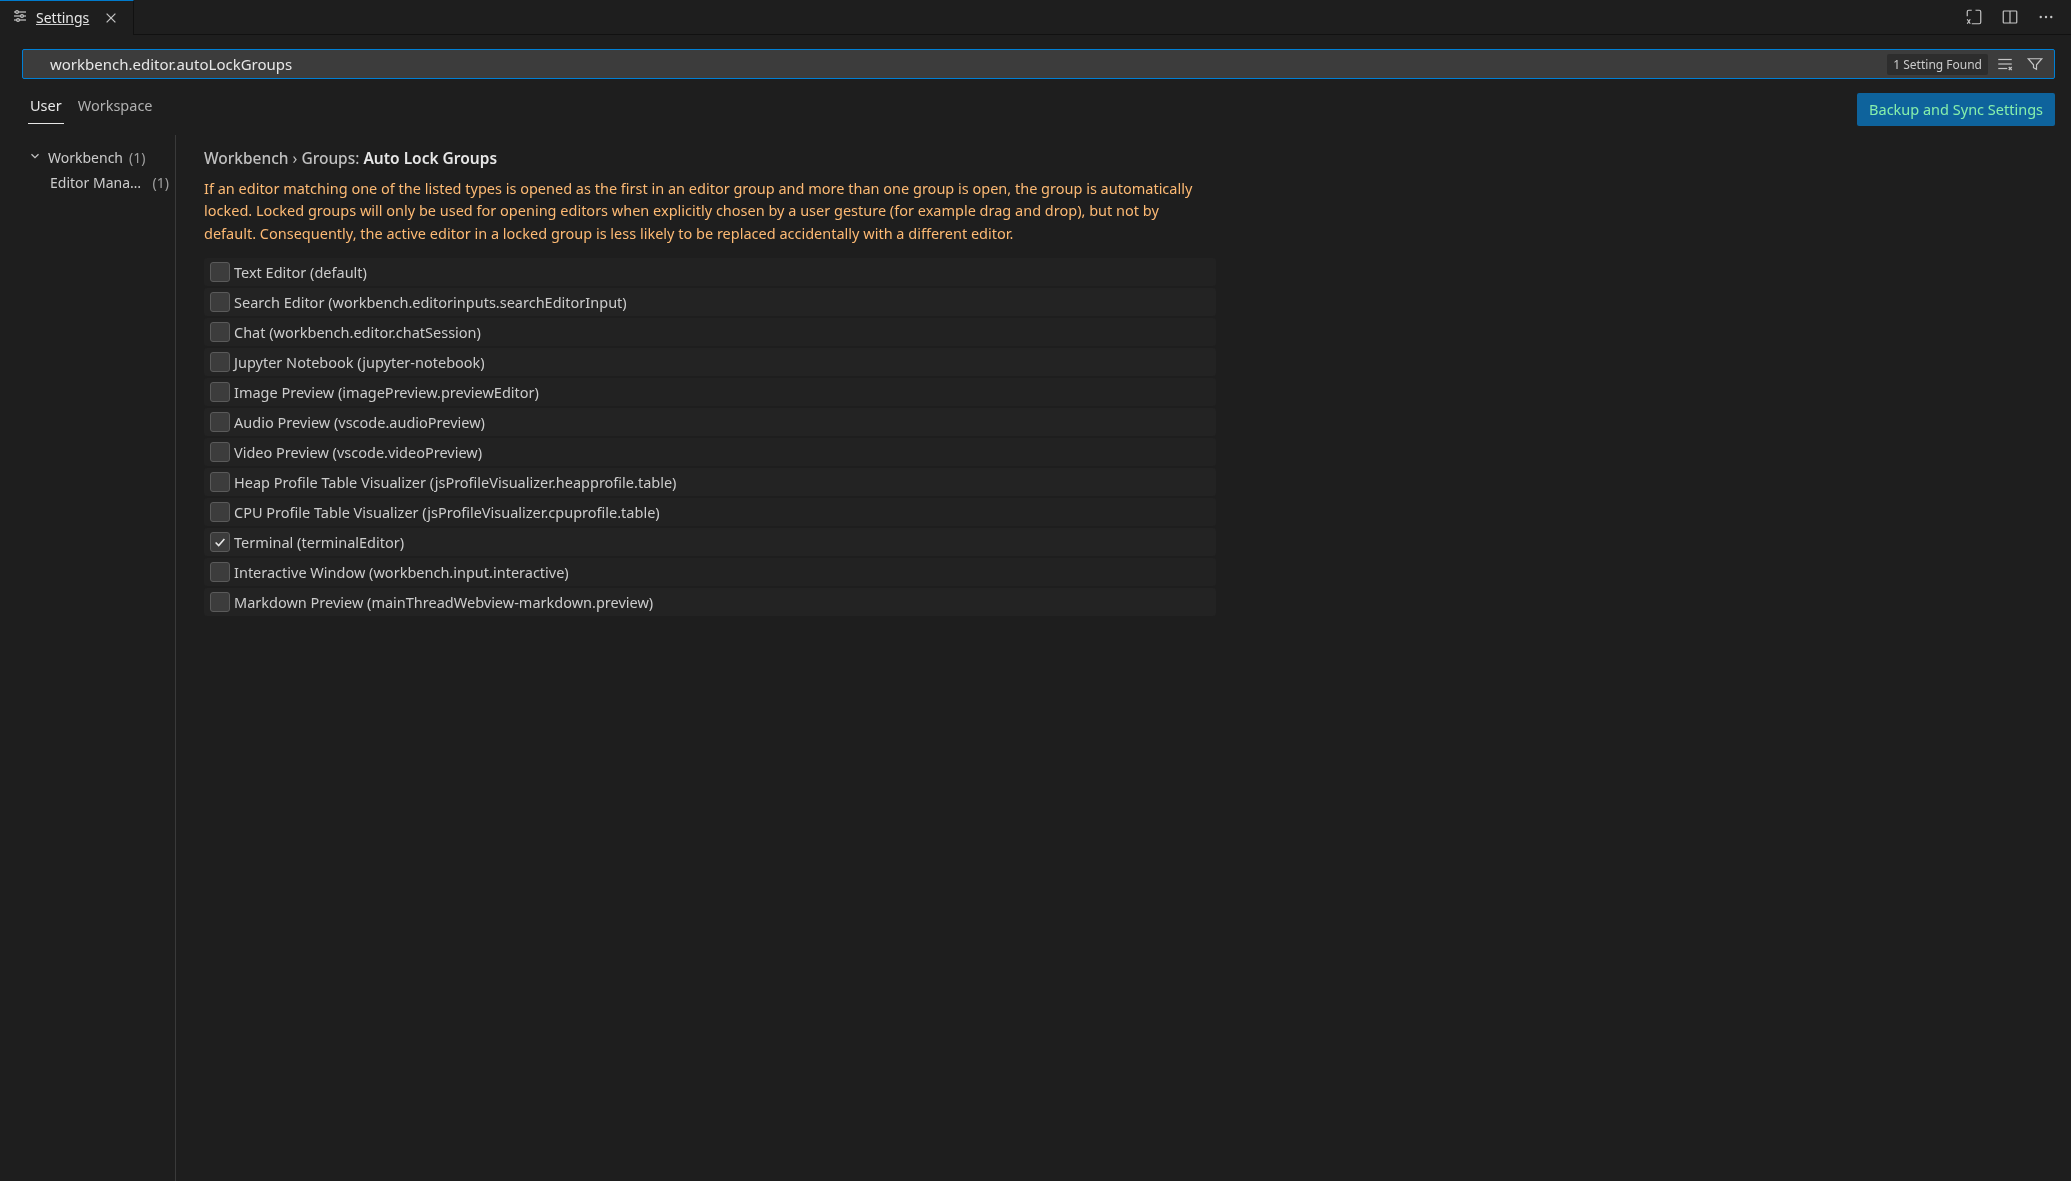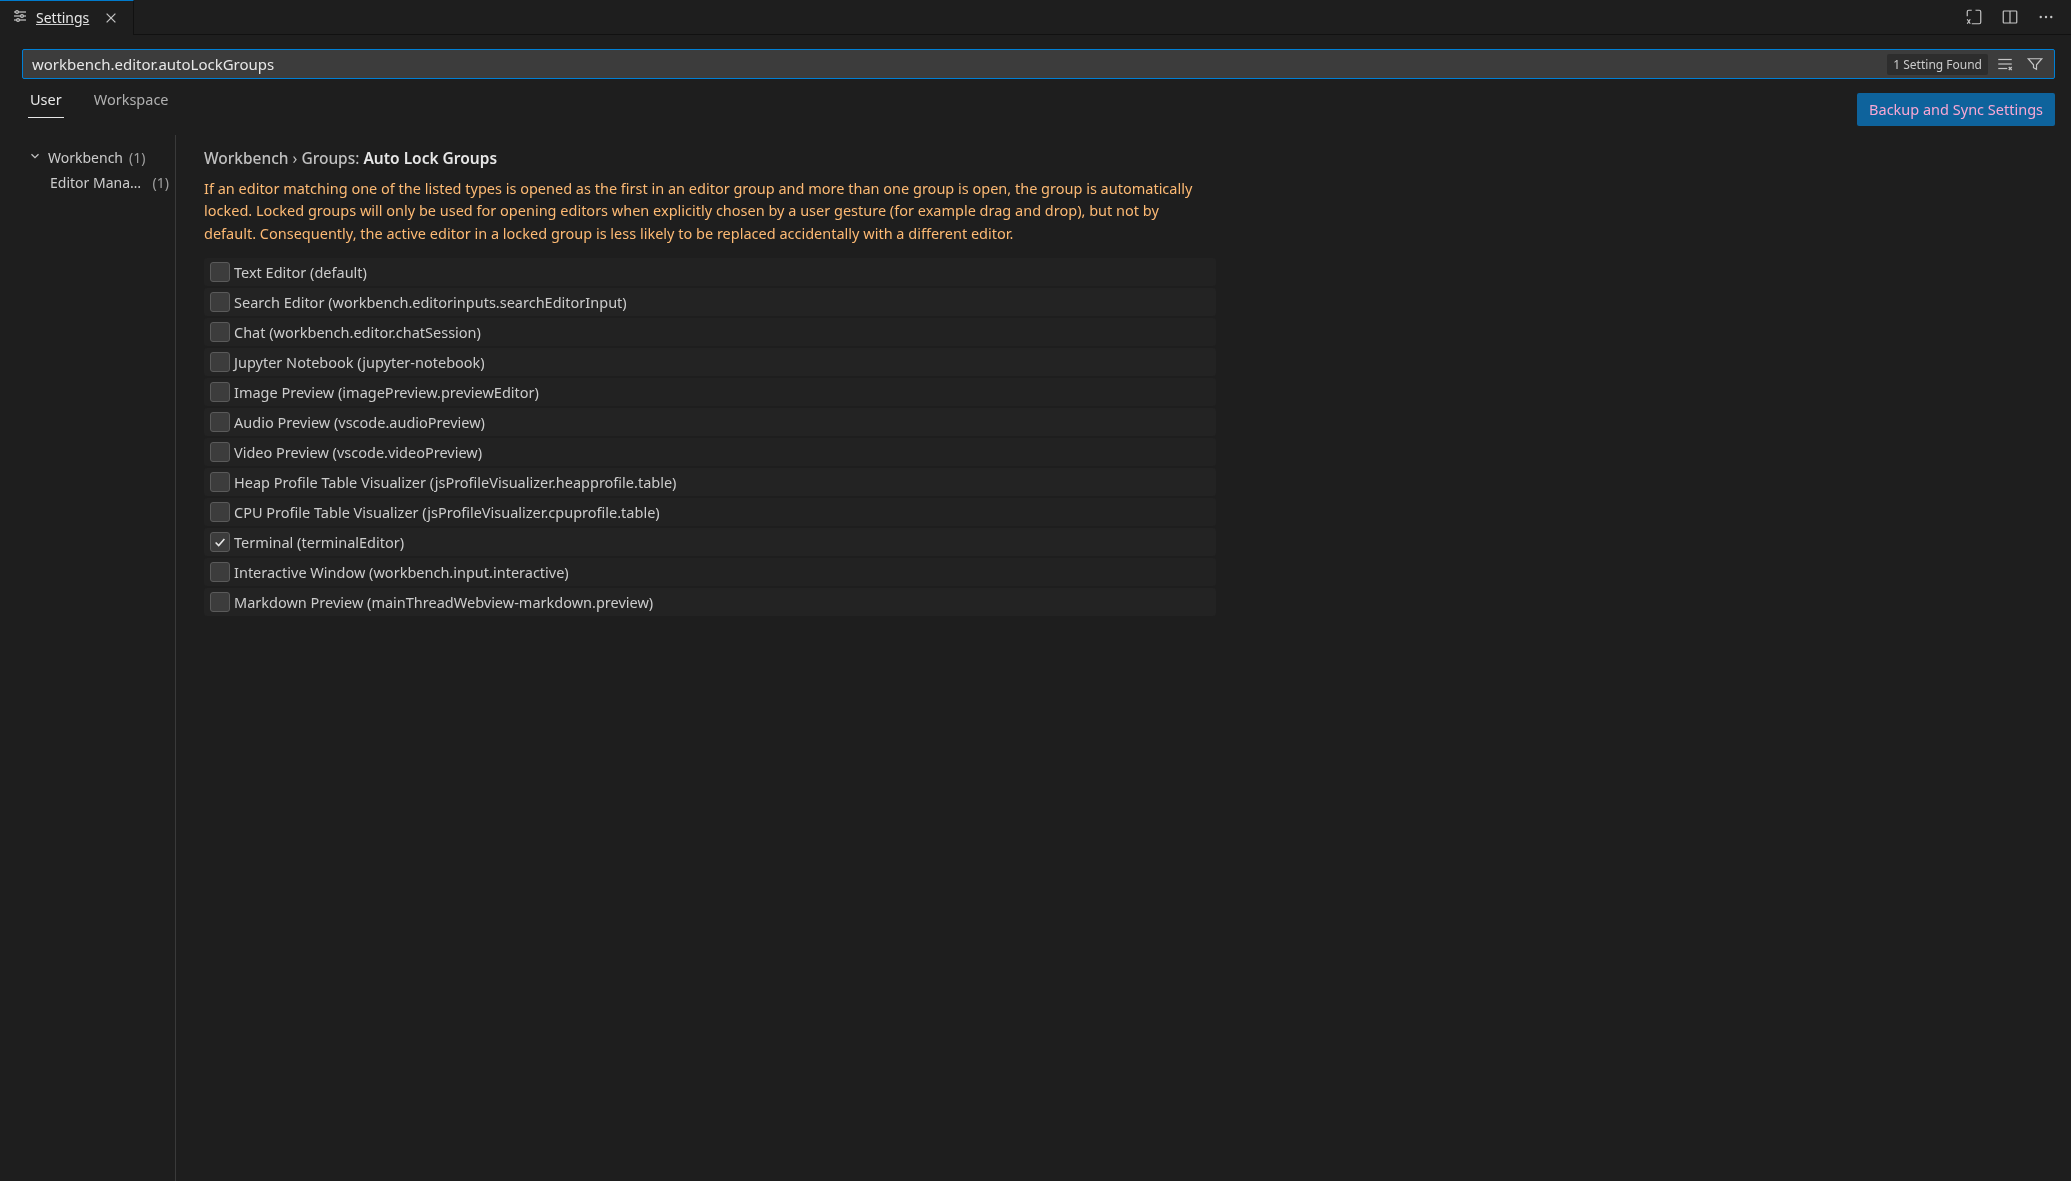--- a/index.html
+++ b/index.html
@@ -60,56 +60,56 @@
 }
 .search-input {
   flex: 1;
   height: 100%;
   background: transparent;
   border: none;
   outline: none;
   color: #e7e7e7;
   font-size: 15px;
   font-family: inherit;
-  padding: 0 9px;
+  padding: 0 27px;
 }
 .search-input::selection { background:#264f78; }
 .search-badge {
   background: #2d2d2d;
   color: #cccccc;
   font-size: 12px;
   padding: 2px 6px;
   border-radius: 2px;
   margin-right: 6px;
 }
 .search-actions { display:flex; align-items:center; gap:8px; padding-right:8px; }
 .search-actions .icon-btn { width:22px; height:22px; display:flex; align-items:center; justify-content:center; color:#c5c5c5; }
 
 
 .scope-row {
   display: flex;
   align-items: center;
   padding: 0 16px 0 28px;
   height: 40px;
 }
-.scope-tabs { display:flex; align-items:flex-start; gap:28px; height:100%; }
+.scope-tabs { display:flex; align-items:center; gap:12px; height:100%; }
 .scope-tab {
   font-size: 14.5px;
   color: #b0b0b0;
   padding: 0 2px 8px 2px;
   cursor: pointer;
 }
 .scope-tab.active {
   color: #e7e7e7;
   border-bottom: 1px solid #e7e7e7;
 }
 .scope-spacer { flex:1; }
 .sync-button {
   background: #0e639c;
-  color: #f9a8d4;
+  color: #86efac;
   border: none;
   padding: 6px 12px 7px 12px;
   font-size: 14.5px;
   font-family: inherit;
   border-radius: 2px;
   cursor: pointer;
 }
 
 
 .body {

